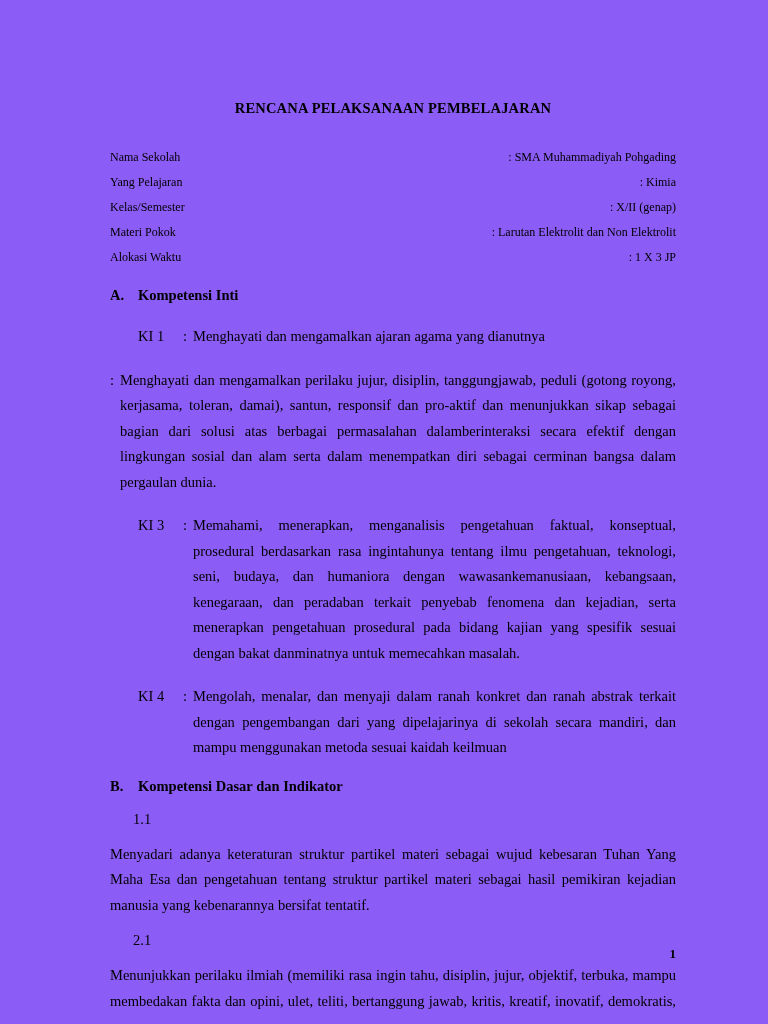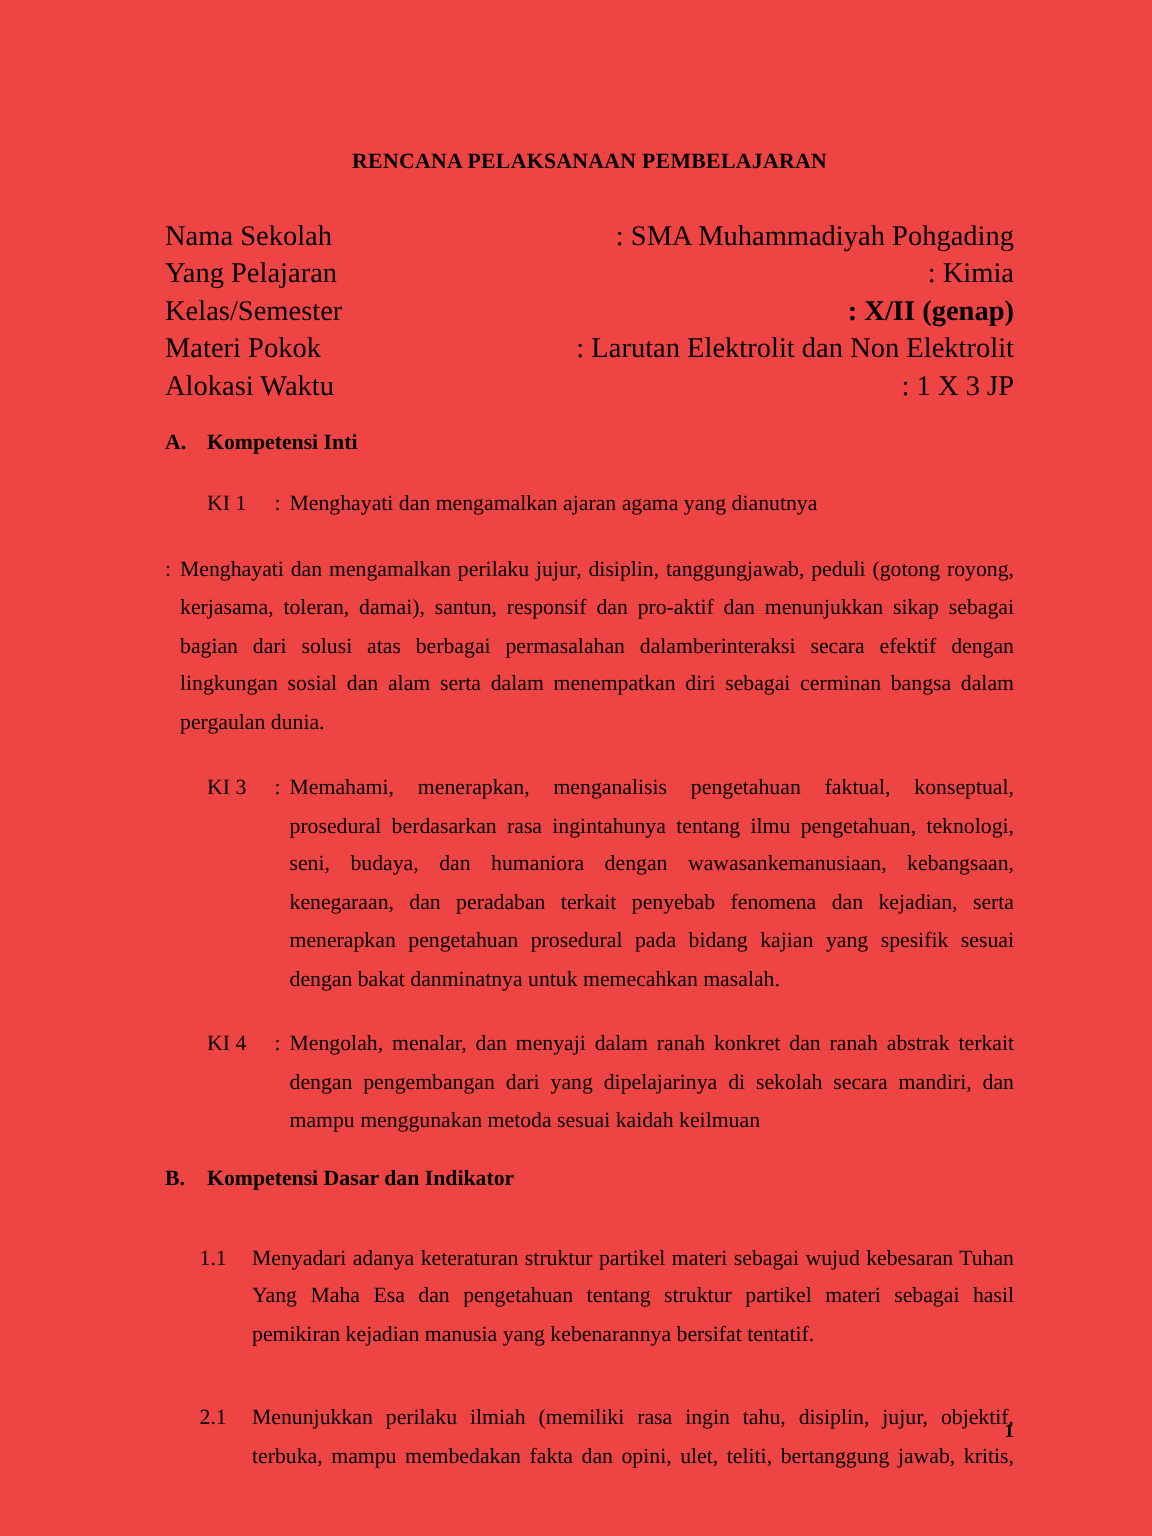--- a/index.html
+++ b/index.html
@@ -8,21 +8,21 @@
     background: #ffffff;
   }
   body {
     font-family: "Liberation Serif", "DejaVu Serif", serif;
     color: #000000;
   }
   .page {
     position: relative;
     width: 768px;
     height: 1024px;
-    background: #ef4444;
+    background: #8b5cf6;
     overflow: hidden;
     box-sizing: border-box;
   }
   .content {
     position: absolute;
     left: 110px;
     top: 0;
     width: 566px;
   }
 
@@ -35,35 +35,34 @@
     margin: 0;
     padding-top: 100px;
   }
 
   
   .meta-block {
     margin-top: 28px;
   }
   .meta-row {
     display: flex;
-    font-size: 19px;
+    font-size: 12px;
     line-height: 25px;
     white-space: nowrap;
   }
   .meta-label {
     width: 148px;
     flex: 0 0 148px;
   }
   .meta-value {
     flex: 1 1 auto;
     text-align: right;
   }
   .meta-row.indented-colon .meta-value {
     padding-left: 5px;
-    font-weight: bold;
   }
 
   
   .section-heading {
     display: flex;
     font-weight: bold;
     font-size: 14.5px;
     line-height: 22px;
     margin-top: 14px;
   }
@@ -95,23 +94,24 @@
   }
   .ki-text {
     flex: 1 1 auto;
     text-align: justify;
     text-justify: inter-word;
   }
 
   
   .num-row {
     display: flex;
-    margin-top: 30px;
+    margin-top: 10px;
     font-size: 14.5px;
     line-height: 25.5px;
+    flex-direction: column;
   }
   .num-label {
     width: 35px;
     flex: 0 0 35px;
     padding-left: 23px;
     box-sizing: content-box;
   }
   .num-text {
     flex: 1 1 auto;
     text-align: justify;

